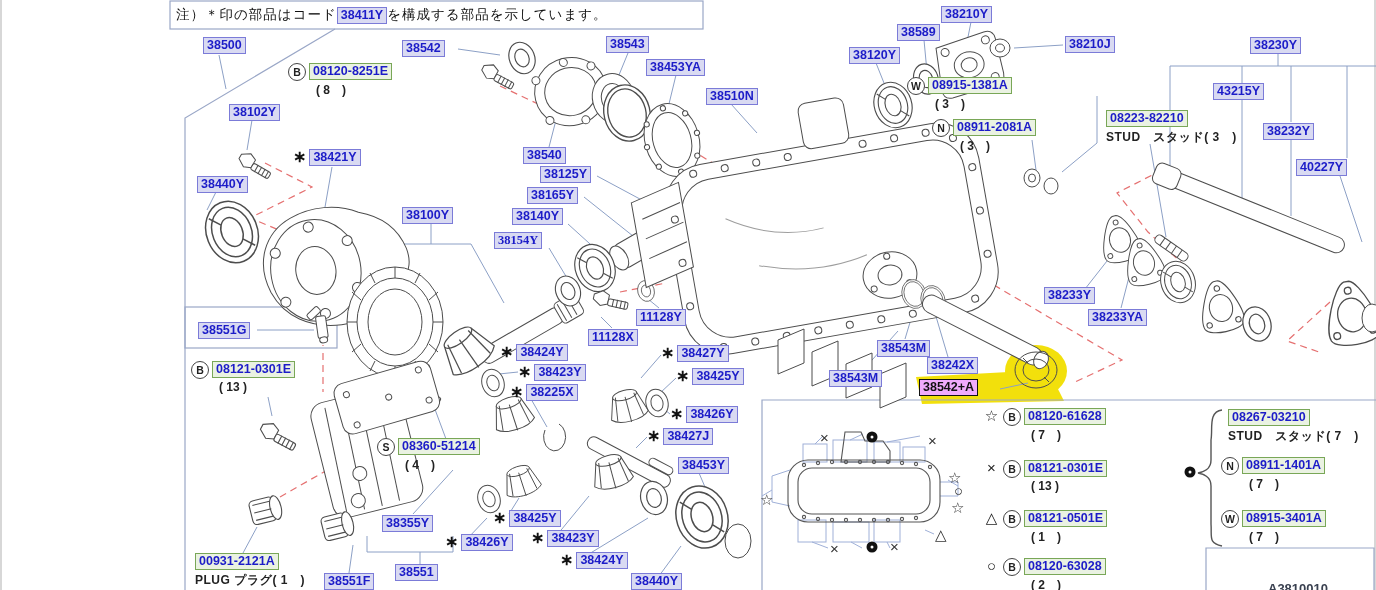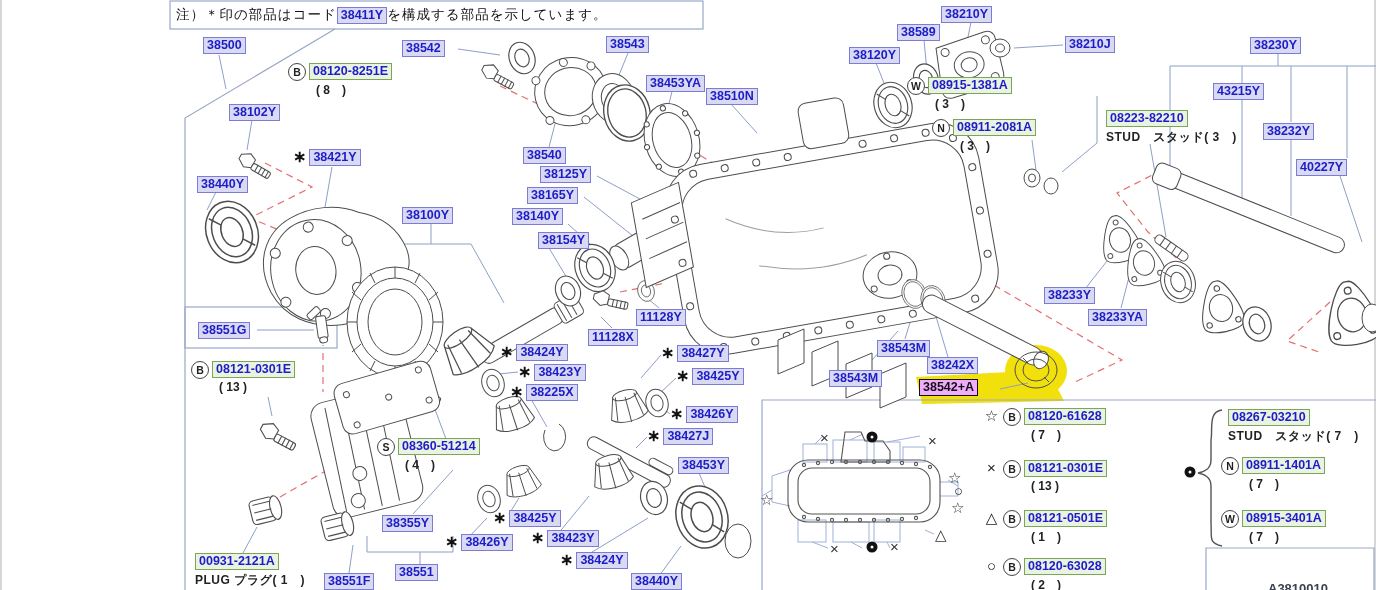--- a/index.html
+++ b/index.html
@@ -485,21 +485,21 @@
       <div class="pl" style="left: 402px; top: 40px;">
         <span class="col">
           <span class="box ">38542</span>
         </span>
       </div>
       <div class="pl" style="left: 606px; top: 36px;">
         <span class="col">
           <span class="box ">38543</span>
         </span>
       </div>
-      <div class="pl" style="left: 646px; top: 75px;">
+      <div class="pl" style="left: 646px; top: 59px;">
         <span class="col">
           <span class="box ">38453YA</span>
         </span>
       </div>
       <div class="pl" style="left: 706px; top: 88px;">
         <span class="col">
           <span class="box ">38510N</span>
         </span>
       </div>
       <div class="pl" style="left: 941px; top: 6px;">
@@ -598,21 +598,21 @@
       <div class="pl" style="left: 527px; top: 187px;">
         <span class="col">
           <span class="box ">38165Y</span>
         </span>
       </div>
       <div class="pl" style="left: 512px; top: 208px;">
         <span class="col">
           <span class="box ">38140Y</span>
         </span>
       </div>
-      <div class="pl" style="left: 538px; top: 232px;">
+      <div class="pl" style="left: 494px; top: 232px; font-family: Liberation Serif, serif;">
         <span class="col">
           <span class="box ">38154Y</span>
         </span>
       </div>
       <div class="pl" style="left: 402px; top: 207px;">
         <span class="col">
           <span class="box ">38100Y</span>
         </span>
       </div>
       <div class="pl" style="left: 636px; top: 309px;">

